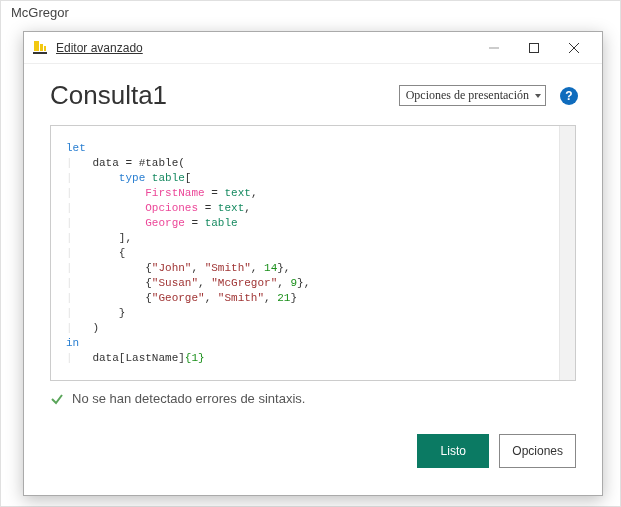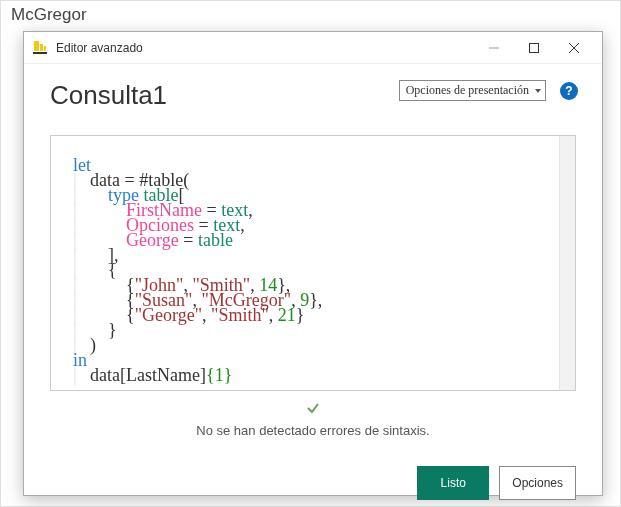--- a/index.html
+++ b/index.html
@@ -14,38 +14,39 @@
   }
   .outer {
     width: 621px; height: 507px;
     border: 1px solid #e0e0e0;
     position: relative;
     background: #fff;
   }
   .outer-title {
     position: absolute;
     top: 4px; left: 10px;
-    font-size: 17px;
+    font-size: 13px;
     color: #444;
     text-align: center;
   }
   .dialog {
     position: absolute;
     top: 30px; left: 22px;
     width: 580px; height: 465px;
     background: #fff;
     border: 1px solid #aaa;
     box-shadow: 0 4px 16px rgba(0,0,0,0.25);
   }
   .titlebar {
     height: 32px;
     display: flex;
     align-items: center;
     padding: 0 8px;
     border-bottom: 1px solid #eee;
+    text-decoration: underline;
   }
   .titlebar .app-icon {
     width: 16px; height: 16px;
     margin-right: 8px;
     flex-shrink: 0;
   }
   .titlebar .title {
     font-size: 12px;
     color: #333;
     flex-grow: 1;
@@ -56,24 +57,24 @@
     align-items: center;
     justify-content: center;
     color: #333;
   }
   .win-btn svg { width: 10px; height: 10px; }
   .content {
     padding: 10px 26px 16px 26px;
   }
   .header-row {
     display: flex;
-    align-items: flex-start;
+    align-items: center;
     justify-content: space-between;
     margin-top: 6px;
-    margin-bottom: 24px;
+    margin-bottom: 14px;
   }
   .query-name {
     font-size: 26px;
     font-weight: 300;
     color: #333;
   }
   .right-controls {
     display: flex;
     align-items: center;
     gap: 12px;
@@ -113,24 +114,24 @@
     margin-right: -2px;
   }
   .editor {
     border: 1px solid #ccc;
     background: #fff;
     height: 256px;
     overflow: hidden;
     position: relative;
   }
   .editor pre {
-    margin: 16px;
+    margin: 9px;
     padding: 6px 26px 6px 6px;
-    font-family: Liberation Serif, serif;
-    font-size: 18px;
+    font-family: Liberation Mono, monospace;
+    font-size: 11px;
     line-height: 15px;
     white-space: pre;
     color: #333;
   }
   .tok-kw { color: #2a7fd1; }
   .tok-type { color: #178a61; }
   .tok-field { color: #ec4899; }
   .tok-str { color: #a03535; }
   .tok-num { color: #1a8f1a; }
   .tok-index { color: #1a8f1a; }
@@ -143,21 +144,20 @@
     background: #f2f2f2;
     border-left: 1px solid #e6e6e6;
   }
   .status-row {
     margin-top: 10px;
     display: flex;
     align-items: center;
     gap: 8px;
     color: #555;
     font-size: 13px;
-    flex-direction: column;
   }
   .check {
     color: #5aa55a;
     width: 14px; height: 14px;
   }
   .button-row {
     display: flex;
     justify-content: flex-end;
     gap: 10px;
     margin-top: 28px;

